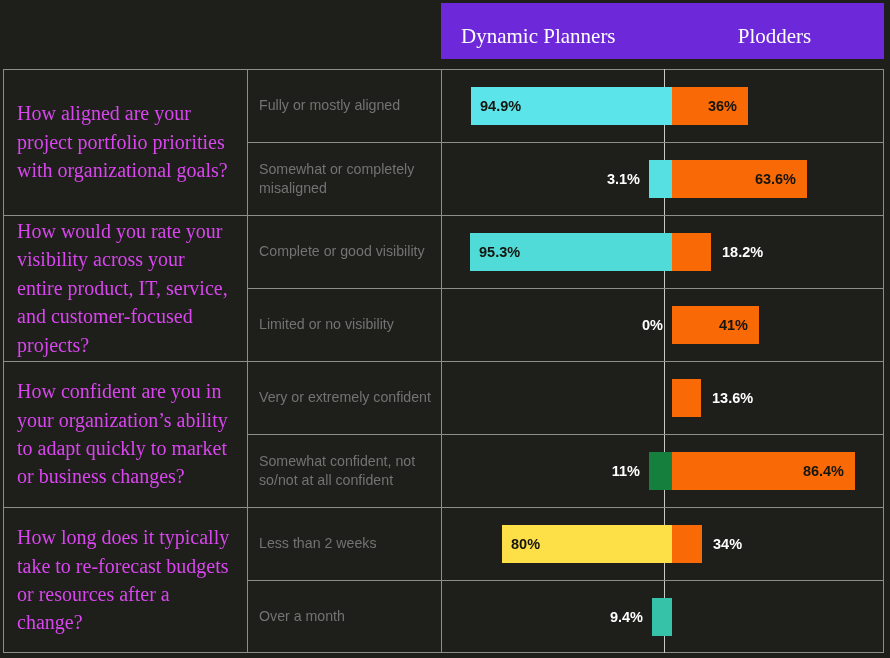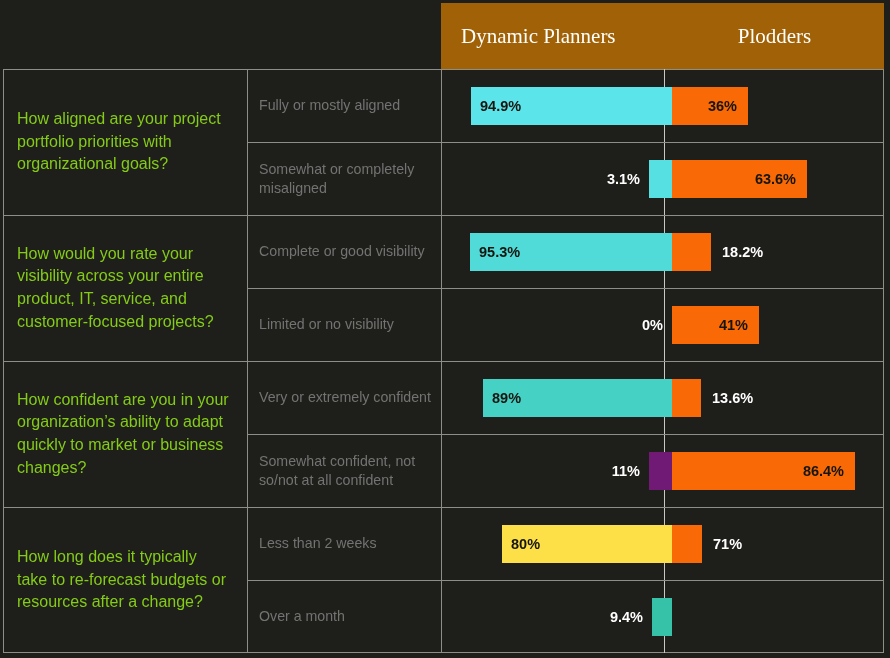--- a/index.html
+++ b/index.html
@@ -21,22 +21,22 @@
     background: #1e1e1a;
     box-sizing: border-box;
   }
 
   
   .header-band {
     position: absolute;
     left: 441px;
     top: 3px;
     width: 443px;
-    height: 66px;
-    background: #a16207;
+    height: 56px;
+    background: #6d28d9;
     box-sizing: border-box;
   }
   .header-label {
     position: absolute;
     top: 0;
     height: 66px;
     line-height: 66px;
     font-family: "Liberation Serif", serif;
     font-size: 21px;
     color: #ffffff;
@@ -97,23 +97,24 @@
   .question-cell {
     position: absolute;
     left: 3px;
     width: 244px;
     display: flex;
     align-items: center;
     box-sizing: border-box;
     padding: 0 16px 0 14px;
   }
   .question-cell .qtext {
-    font-size: 16px;
+    font-size: 20px;
     line-height: 1.42;
-    color: #84cc16;
+    color: #d946ef;
+    font-family: Liberation Serif, serif;
   }
 
   
   .answer-cell {
     position: absolute;
     left: 248px;
     width: 193px;
     display: flex;
     align-items: center;
     box-sizing: border-box;
@@ -262,34 +263,31 @@
       <div class="h-rule-sub" style="top:288px"></div>
       <div class="h-rule-group" style="top:361px"></div>
       <div class="question-cell" style="top:361px;height:146px">
         <div class="qtext">How confident are you in your organization’s ability to adapt quickly to market or business changes?</div>
       </div>
       <div class="answer-cell" style="top:361px;height:73px">
         <div class="atext">Very or extremely confident</div>
       </div>
       <div class="bar-row" style="top:361px;height:73px">
         <div class="bar-track">
-          <div class="bar left-bar" style="width:189px;background:rgb(70,209,197)">
-            <span class="bar-value inside-left">89%</span>
-          </div>
           <div class="bar right-bar" style="width:29px;background:#f96a06">
             <span class="bar-value outside-right">13.6%</span>
           </div>
         </div>
       </div>
       <div class="answer-cell" style="top:434px;height:73px">
         <div class="atext">Somewhat confident, not so/not at all confident</div>
       </div>
       <div class="bar-row" style="top:434px;height:73px">
         <div class="bar-track">
-          <div class="bar left-bar" style="width:23px;background:#701a75">
+          <div class="bar left-bar" style="width:23px;background:#15803d">
             <span class="bar-value outside-left">11%</span>
           </div>
           <div class="bar right-bar" style="width:183px;background:#f96a06">
             <span class="bar-value inside-right">86.4%</span>
           </div>
         </div>
       </div>
       <div class="h-rule-sub" style="top:434px"></div>
       <div class="h-rule-group" style="top:507px"></div>
       <div class="question-cell" style="top:507px;height:146px">
@@ -297,21 +295,21 @@
       </div>
       <div class="answer-cell" style="top:507px;height:73px">
         <div class="atext">Less than 2 weeks</div>
       </div>
       <div class="bar-row" style="top:507px;height:73px">
         <div class="bar-track">
           <div class="bar left-bar" style="width:170px;background:#fde047">
             <span class="bar-value inside-left">80%</span>
           </div>
           <div class="bar right-bar" style="width:30px;background:#f96a06">
-            <span class="bar-value outside-right">71%</span>
+            <span class="bar-value outside-right">34%</span>
           </div>
         </div>
       </div>
       <div class="answer-cell" style="top:580px;height:73px">
         <div class="atext">Over a month</div>
       </div>
       <div class="bar-row" style="top:580px;height:73px">
         <div class="bar-track">
           <div class="bar left-bar" style="width:20px;background:rgb(54,194,168)">
             <span class="bar-value outside-left">9.4%</span>

